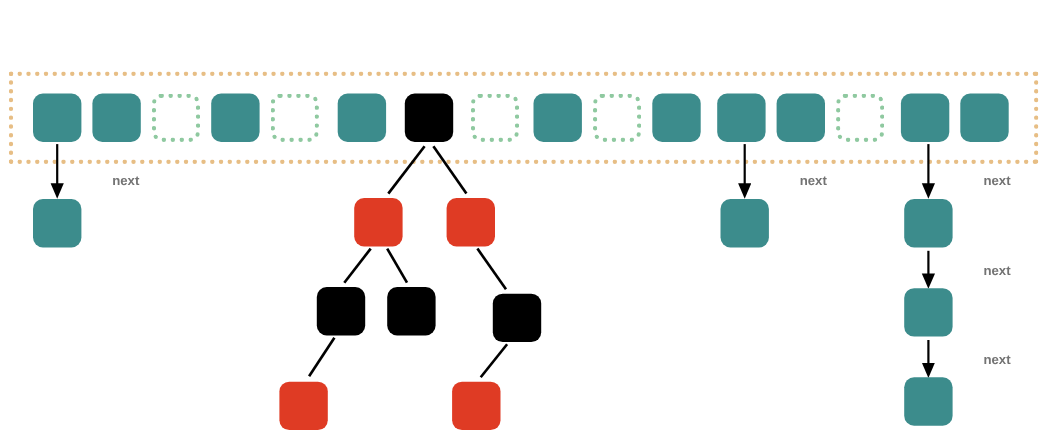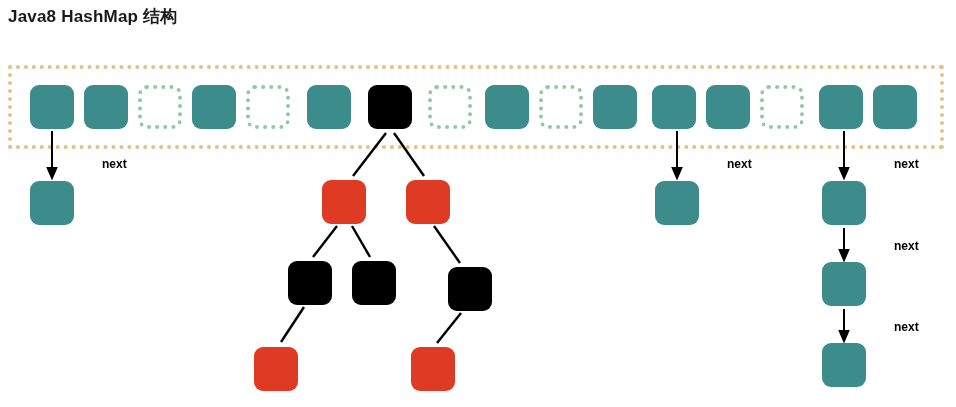--- a/index.html
+++ b/index.html
@@ -57,40 +57,39 @@
     box-sizing: border-box;
     border-radius: 9px;
   }
   .node.teal  { background: #3C8C8C; }
   .node.red   { background: #DF3B24; }
   .node.black { background: #000000; }
   .next-label {
     position: absolute;
     font-size: 12px;
     font-weight: bold;
-    color: #000000;
+    color: #737373;
     white-space: nowrap;
     line-height: 1;
     padding-left: 45px;
   }
   #edges {
     position: absolute;
     left: 0;
     top: 0;
     width: 956px;
     height: 407px;
     pointer-events: none;
   }
 </style>
 </head>
 <body>
 
 <div id="canvas">
 
-  <div id="title">Java8 HashMap 结构</div>
 
   <div id="array-frame"></div>
 
   <div id="cells-layer">
       <div class="cell teal" style="left: 30px; top: 85px;"></div>
       <div class="cell teal" style="left: 84px; top: 85px;"></div>
       <div class="cell empty" style="left: 138px; top: 85px;"></div>
       <div class="cell teal" style="left: 192px; top: 85px;"></div>
       <div class="cell empty" style="left: 246px; top: 85px;"></div>
       <div class="cell teal" style="left: 307px; top: 85px;"></div>

